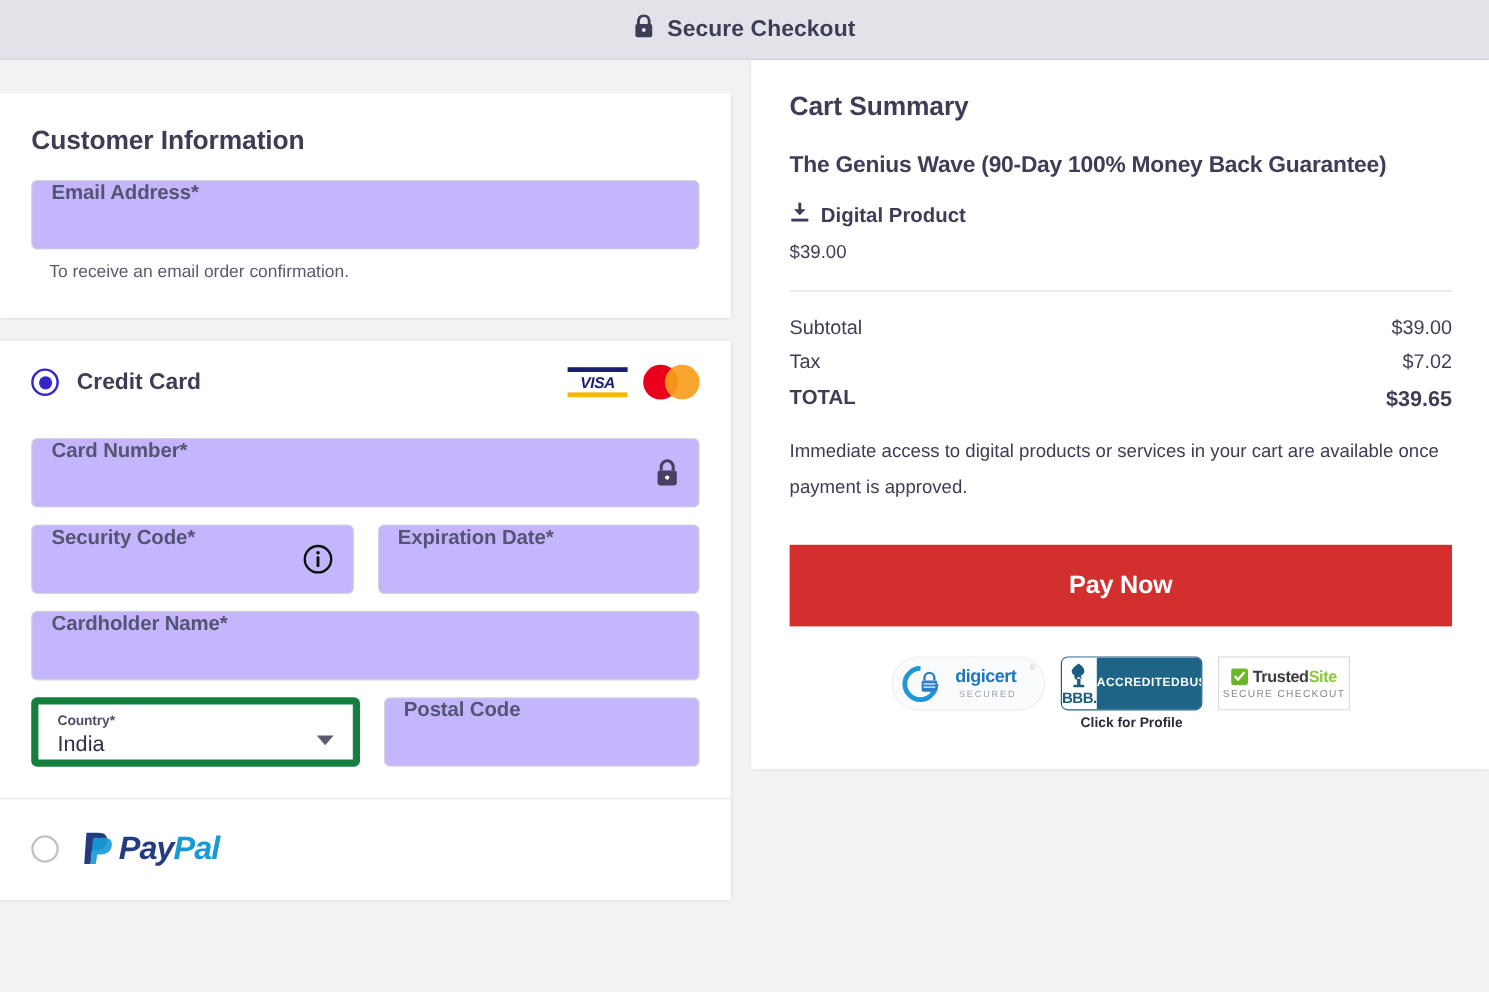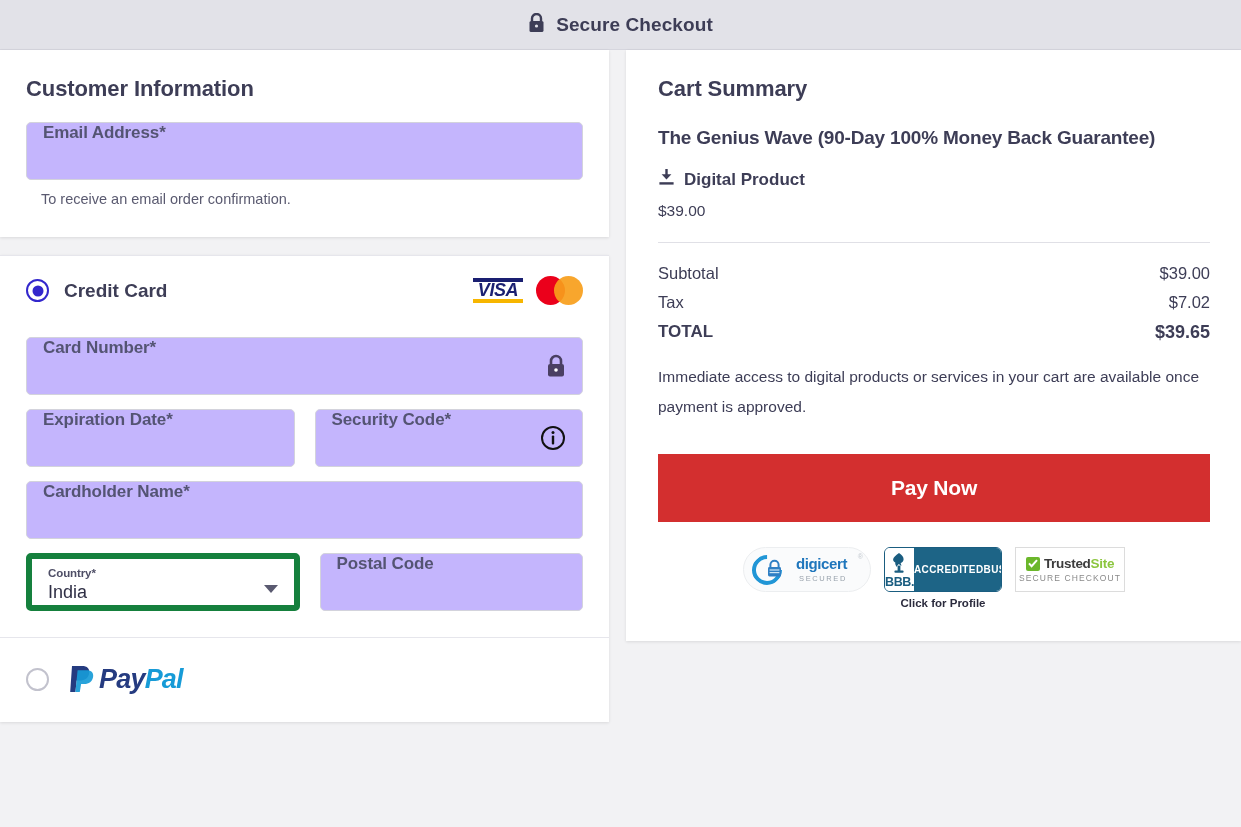--- a/index.html
+++ b/index.html
@@ -32,20 +32,21 @@
 
   
   .page {
     display: flex;
     align-items: flex-start;
     height: 777px;
   }
   .col-left {
     width: 609px;
     flex: 0 0 609px;
+    margin-top: 28px;
   }
   .gap { width: 17px; flex: 0 0 17px; }
   .col-right {
     width: 615px;
     flex: 0 0 615px;
     padding-top: 0;
   }
 
   .card {
     background: #ffffff;
@@ -135,21 +136,21 @@
 
   .card-logos { display: flex; align-items: center; gap: 13px; }
   
   .visa {
     width: 50px;
     display: flex; flex-direction: column; align-items: stretch;
   }
   .visa .bar-top { height: 4px; background: #1a1f71; }
   .visa .bar-bot { height: 4px; background: #f7b600; }
   .visa .txt {
-    font-size: 18px; font-weight: bold; font-style: italic;
+    font-size: 13px; font-weight: bold; font-style: italic;
     color: #1a1f71; text-align: center;
     letter-spacing: -.4px; line-height: 17px;
   }
   
   .mc { position: relative; width: 47px; height: 29px; }
   .mc i {
     position: absolute; top: 0;
     width: 29px; height: 29px; border-radius: 50%;
     display: block;
   }
@@ -409,31 +410,31 @@
             <svg width="20" height="24" viewBox="0 0 20 24">
               <path d="M5 10V7a5 5 0 0 1 10 0v3" fill="none" stroke="#4a3f63" stroke-width="2.6"></path>
               <rect x="2" y="10" width="16" height="12.5" rx="2" fill="#4a3f63"></rect>
               <circle cx="10" cy="16" r="1.8" fill="#fff"></circle>
             </svg>
           </span>
         </div>
 
         <div class="row-2">
           <div class="field">
-            <span class="field-placeholder">Expiration Date*</span>
-          </div>
-          <div class="field">
             <span class="field-placeholder">Security Code*</span>
             <span class="trail-icon">
               <svg width="26" height="26" viewBox="0 0 26 26">
                 <circle cx="13" cy="13" r="11" fill="none" stroke="#111" stroke-width="2"></circle>
                 <circle cx="13" cy="7.6" r="1.5" fill="#111"></circle>
                 <rect x="11.8" y="10.6" width="2.4" height="9" rx="1" fill="#111"></rect>
               </svg>
             </span>
+          </div>
+          <div class="field">
+            <span class="field-placeholder">Expiration Date*</span>
           </div>
         </div>
 
         <div class="field">
           <span class="field-placeholder">Cardholder Name*</span>
         </div>
 
         <div class="row-2">
           <div class="select-field">
             <div class="select-label">Country*</div>

